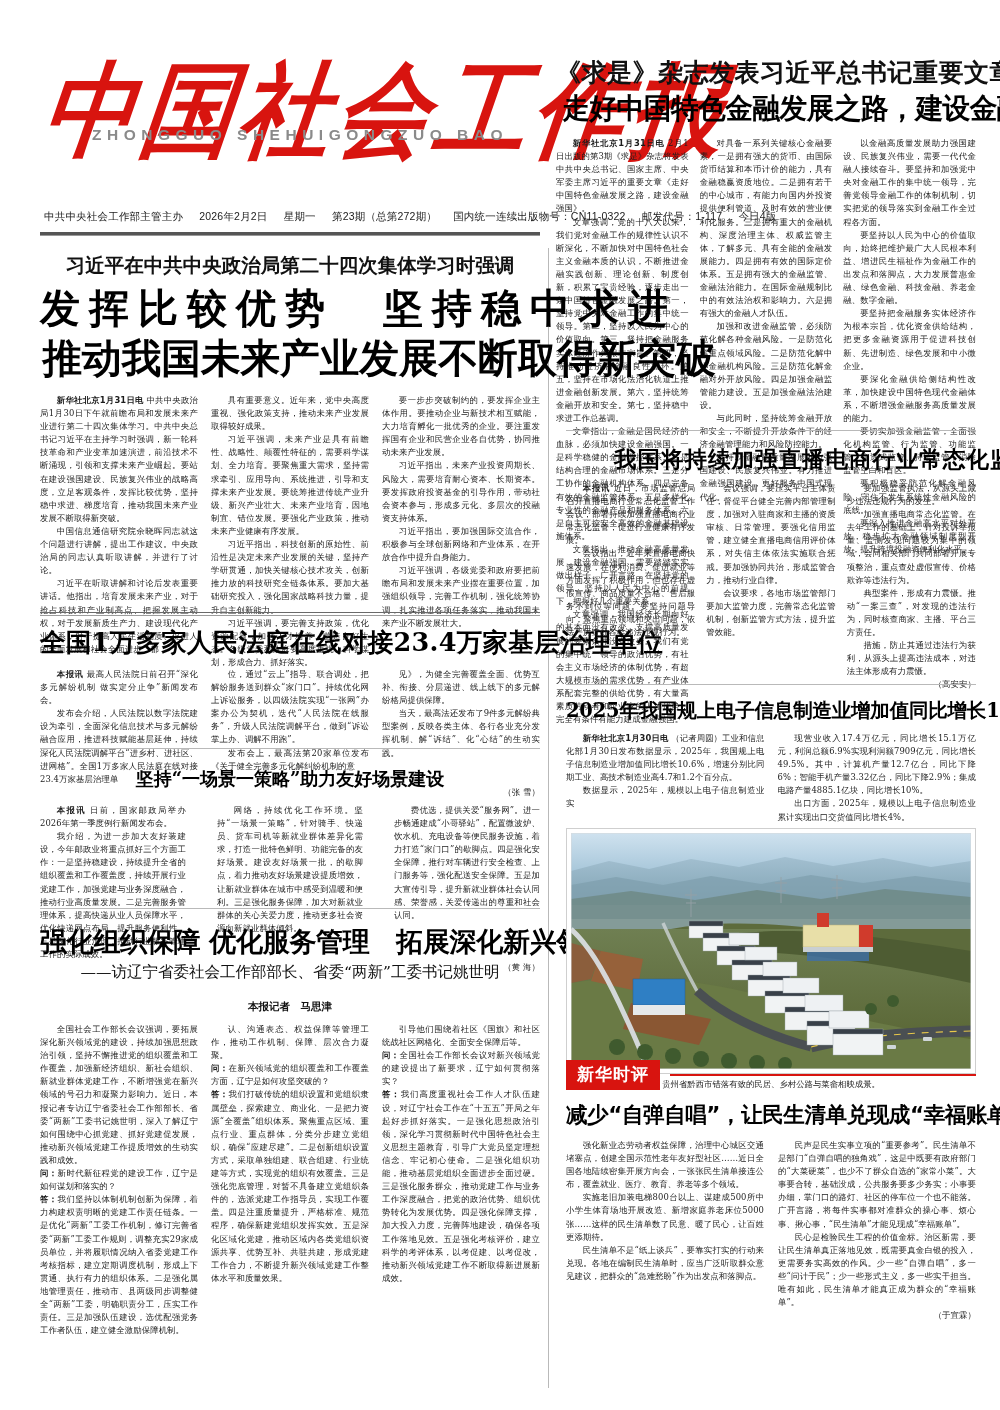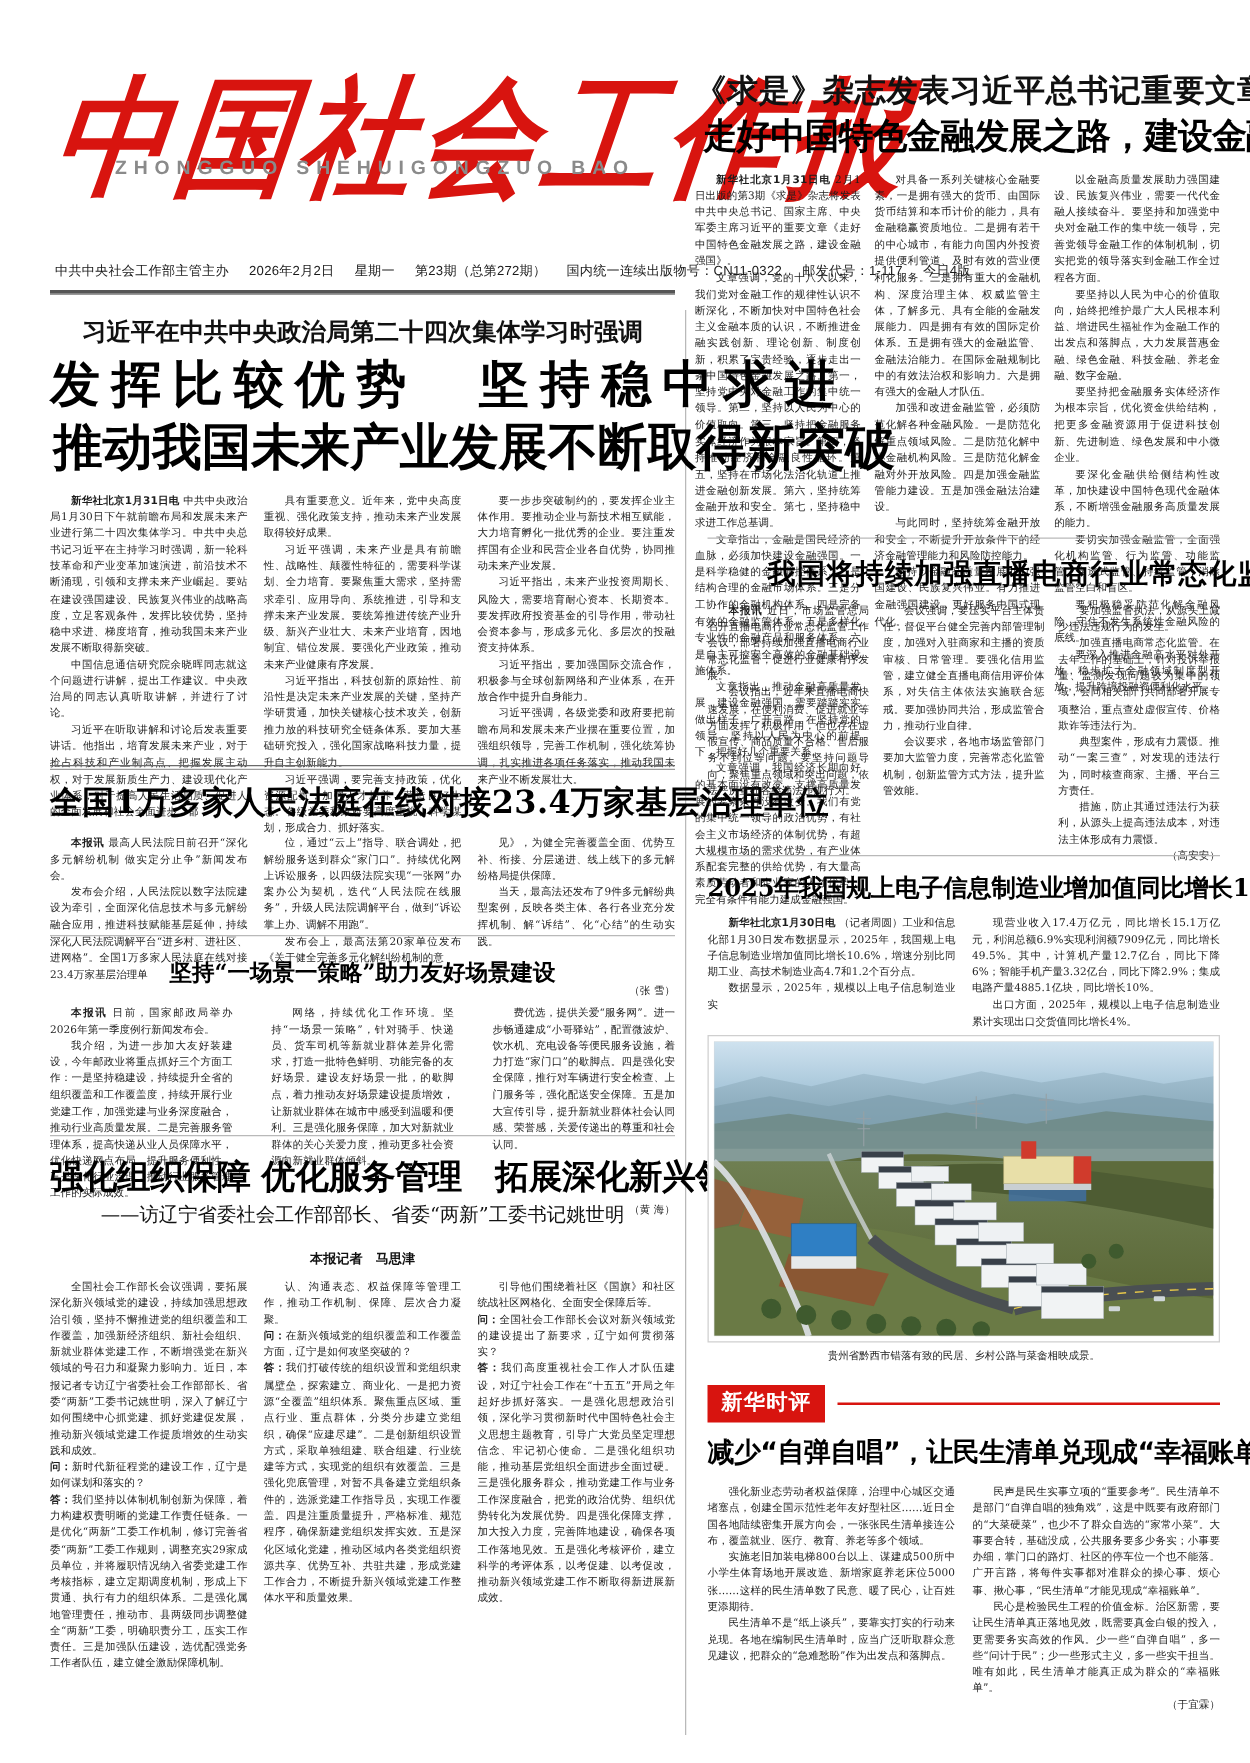--- a/index.html
+++ b/index.html
@@ -447,21 +447,21 @@
             <rect x="316" y="212" width="9" height="4" rx="1"></rect>
             <rect x="352" y="204" width="9" height="4" rx="1"></rect>
           </g>
           <rect x="0" y="0" width="400" height="236" fill="none" stroke="#d7dadc" stroke-width="1"></rect>
         </svg>
       </div>
     </div>
     <div class="cap">贵州省黔西市错落有致的民居、乡村公路与菜畲相映成景。</div>
   </div>
 
-  <div style="position:absolute;left:566px;top:1108px;width:410px;">
+  <div style="position:absolute;left:566px;top:1060px;width:410px;">
     <div class="badge-row">
       <div class="badge">新华时评</div>
       <div class="badge-line"></div>
     </div>
     <div style="height:10px"></div>
     <div class="h-hei" style="font-size:21.5px;line-height:29px;white-space:nowrap;letter-spacing:-0.4px;">减少“自弹自唱”，让民生清单兑现成“幸福账单”</div>
     <div style="height:10px"></div>
     <div class="cols" style="gap:14px">
       <div class="col bt">
           <p>强化新业态劳动者权益保障，治理中心城区交通堵塞点，创建全国示范性老年友好型社区……近日全国各地陆续密集开展方向会，一张张民生清单接连公布，覆盖就业、医疗、教育、养老等多个领域。</p>

